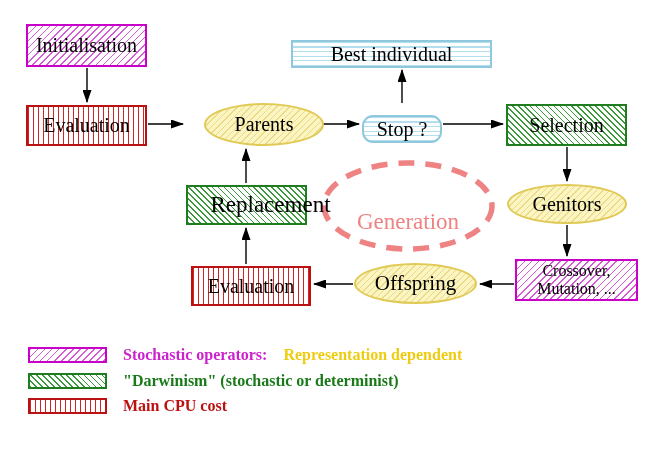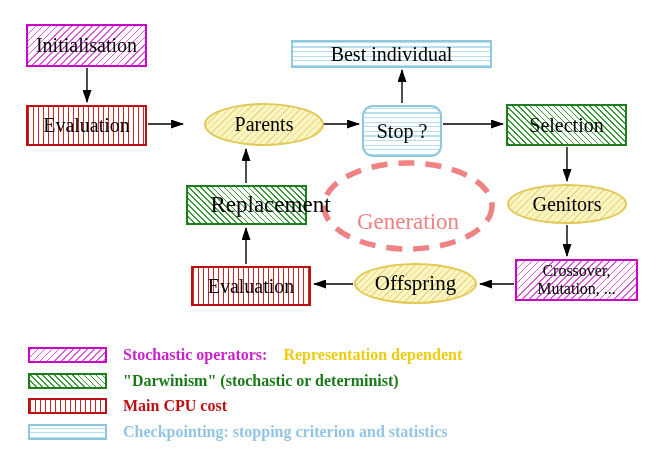--- a/index.html
+++ b/index.html
@@ -36,21 +36,21 @@
       #fbf5c2;
   }
   .ellipse{border-radius:50%;}
   .fs20{font-size:20px;}
   .fs17{font-size:23px;padding-left:48px;}
   
   .n-init{left:26px;top:24px;width:121px;height:43px;}
   .n-eval1{left:26px;top:105px;width:121px;height:41px;}
   .n-parents{left:204px;top:103px;width:120px;height:43px;}
   .n-best{left:291px;top:40px;width:201px;height:28px;}
-  .n-stop{left:362px;top:105px;width:80px;height:52px;border-radius:11px;}
+  .n-stop{left:362px;top:115px;width:80px;height:28px;border-radius:11px;}
   .n-selection{left:506px;top:104px;width:121px;height:42px;}
   .n-genitors{left:507px;top:184px;width:120px;height:40px;}
   .n-crossover{left:515px;top:259px;width:123px;height:42px;flex-direction:column;
     font-size:16px;line-height:18px;}
   .n-offspring{left:354px;top:263px;width:123px;height:41px;font-size:21px;}
   .n-replacement{left:186px;top:185px;width:121px;height:40px;}
   .n-eval2{left:191px;top:266px;width:120px;height:40px;}
   .gen-label{
     position:absolute;left:324px;top:193px;width:168px;text-align:center;
     color:#ef8282;font-size:23px;pointer-events:none;margin-top:16px;
@@ -117,18 +117,14 @@
     <span class="legend-text t-gold">Representation dependent</span>
   </div>
   <div class="legend-row lr2">
     <div class="swatch hatch-green"></div>
     <span class="legend-text t-green">"Darwinism" (stochastic or determinist)</span>
   </div>
   <div class="legend-row lr3">
     <div class="swatch lines-red"></div>
     <span class="legend-text t-red">Main CPU cost</span>
   </div>
-  <div class="legend-row lr4">
-    <div class="swatch lines-cyan"></div>
-    <span class="legend-text t-cyan">Checkpointing: stopping criterion and statistics</span>
-  </div>
 
 </div>
 
 </body></html>

